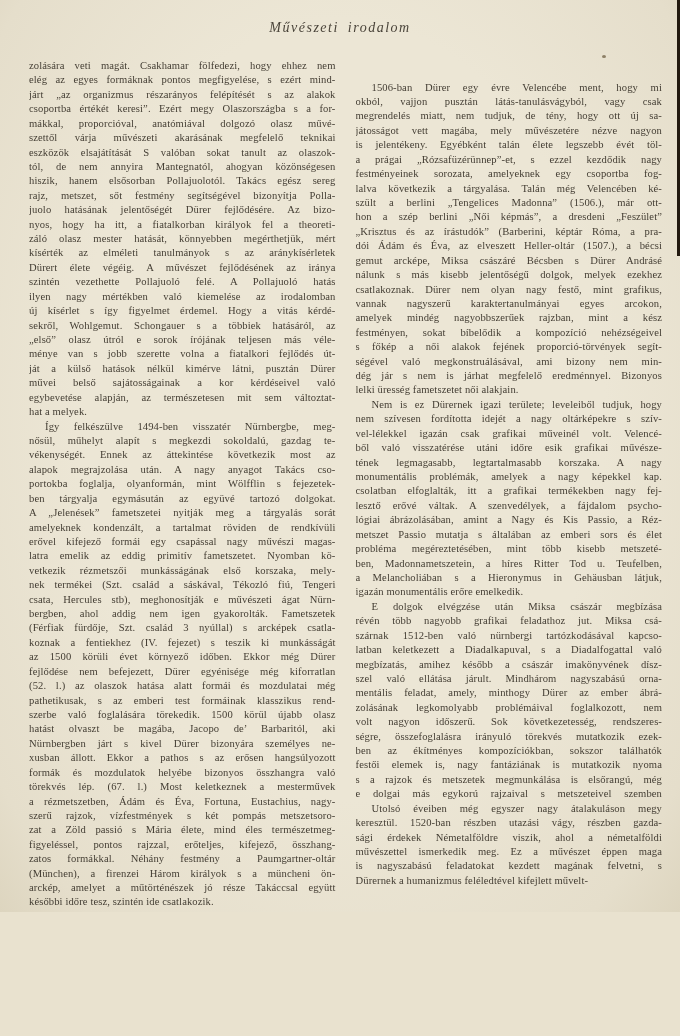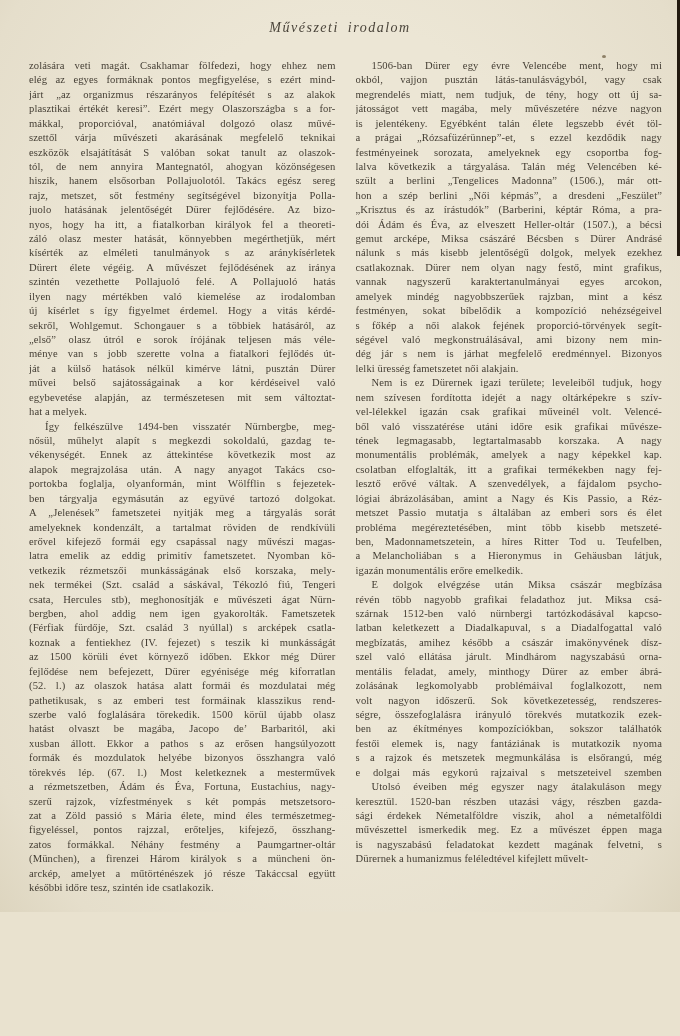--- a/index.html
+++ b/index.html
@@ -21,20 +21,21 @@
     font-size: 14px;
     letter-spacing: 1.5px;
     padding-top: 20px;
     color: #4a443a;
     word-spacing: 4px;
   }
   .columns {
     display: flex;
     gap: 20px;
     padding: 23px 18px 0 29px;
+    align-items: center;
   }
   .col {
     width: 310px;
     font-size: 10.6px;
     line-height: 14.42px;
     letter-spacing: 0.1px;
   }
   .line {
     text-align: justify;
     text-align-last: justify;
@@ -74,21 +75,21 @@
 <body>
 
 <div class="page">
   <div class="header">Művészeti irodalom</div>
 
   <div class="columns">
     <div class="col">
         <div class="line">zolására veti magát. Csakhamar fölfedezi, hogy ehhez nem</div>
         <div class="line">elég az egyes formáknak pontos megfigyelése, s ezért mind-</div>
         <div class="line">járt „az organizmus részarányos felépítését s az alakok</div>
-        <div class="line">plasztikai értékét keresi”. Ezért megy Olaszországba s a for-</div>
+        <div class="line">csoportba értékét keresi”. Ezért megy Olaszországba s a for-</div>
         <div class="line">mákkal, proporcióval, anatómiával dolgozó olasz művé-</div>
         <div class="line">szettől várja művészeti akarásának megfelelő teknikai</div>
         <div class="line">eszközök elsajátítását S valóban sokat tanult az olaszok-</div>
         <div class="line">tól, de nem annyira Mantegnatól, ahogyan közönségesen</div>
         <div class="line">hiszik, hanem elsősorban Pollajuolotól. Takács egész sereg</div>
         <div class="line">rajz, metszet, sőt festmény segítségével bizonyítja Polla-</div>
         <div class="line">juolo hatásának jelentőségét Dürer fejlődésére. Az bizo-</div>
         <div class="line">nyos, hogy ha itt, a fiatalkorban királyok fel a theoreti-</div>
         <div class="line">záló olasz mester hatását, könnyebben megérthetjük, mért</div>
         <div class="line">kísérték az elméleti tanulmányok s az aránykísérletek</div>
@@ -118,20 +119,21 @@
         <div class="line">csata, Hercules stb), meghonosítják e művészeti ágat Nürn-</div>
         <div class="line">bergben, ahol addig nem igen gyakorolták. Fametszetek</div>
         <div class="line">(Férfiak fürdője, Szt. család 3 nyúllal) s arcképek csatla-</div>
         <div class="line">koznak a fentiekhez (IV. fejezet) s teszik ki munkásságát</div>
         <div class="line">az 1500 körüli évet környező időben. Ekkor még Dürer</div>
         <div class="line">fejlődése nem befejezett, Dürer egyénisége még kiforratlan</div>
         <div class="line">(52. l.) az olaszok hatása alatt formái és mozdulatai még</div>
         <div class="line">pathetikusak, s az emberi test formáinak klasszikus rend-</div>
         <div class="line">szerbe való foglalására törekedik. 1500 körül újabb olasz</div>
         <div class="line">hatást olvaszt be magába, Jacopo de’ Barbaritól, aki</div>
+        <div class="line">Nürnbergben járt s kivel Dürer bizonyára személyes ne-</div>
         <div class="line">xusban állott. Ekkor a pathos s az erősen hangsúlyozott</div>
         <div class="line">formák és mozdulatok helyébe bizonyos összhangra való</div>
         <div class="line">törekvés lép. (67. l.) Most keletkeznek a mesterművek</div>
         <div class="line">a rézmetszetben, Ádám és Éva, Fortuna, Eustachius, nagy-</div>
         <div class="line">szerű rajzok, vízfestmények s két pompás metszetsoro-</div>
         <div class="line">zat a Zöld passió s Mária élete, mind éles természetmeg-</div>
         <div class="line">figyeléssel, pontos rajzzal, erőteljes, kifejező, összhang-</div>
         <div class="line">zatos formákkal. Néhány festmény a Paumgartner-oltár</div>
         <div class="line">(München), a firenzei Három királyok s a müncheni ön-</div>
         <div class="line">arckép, amelyet a műtörténészek jó része Takáccsal együtt</div>

